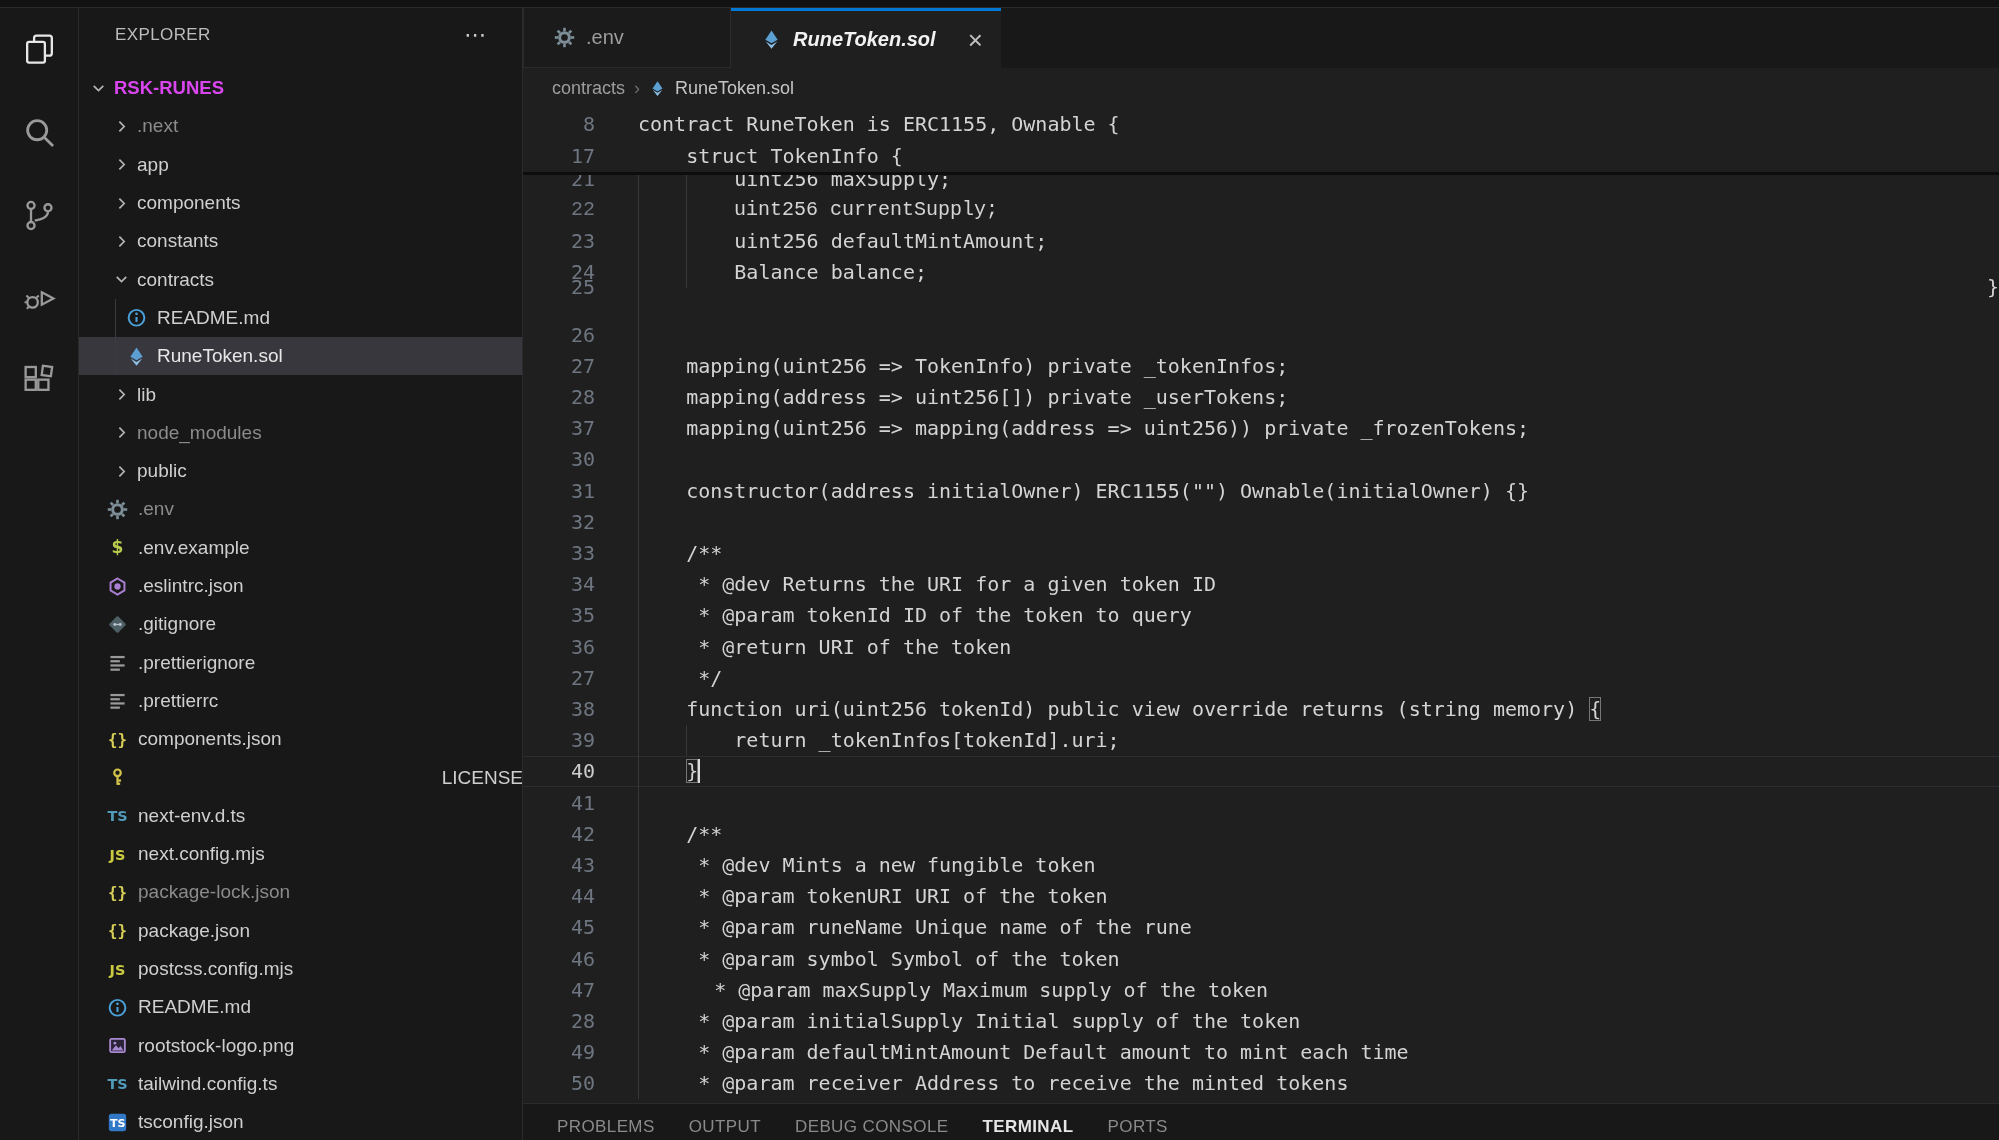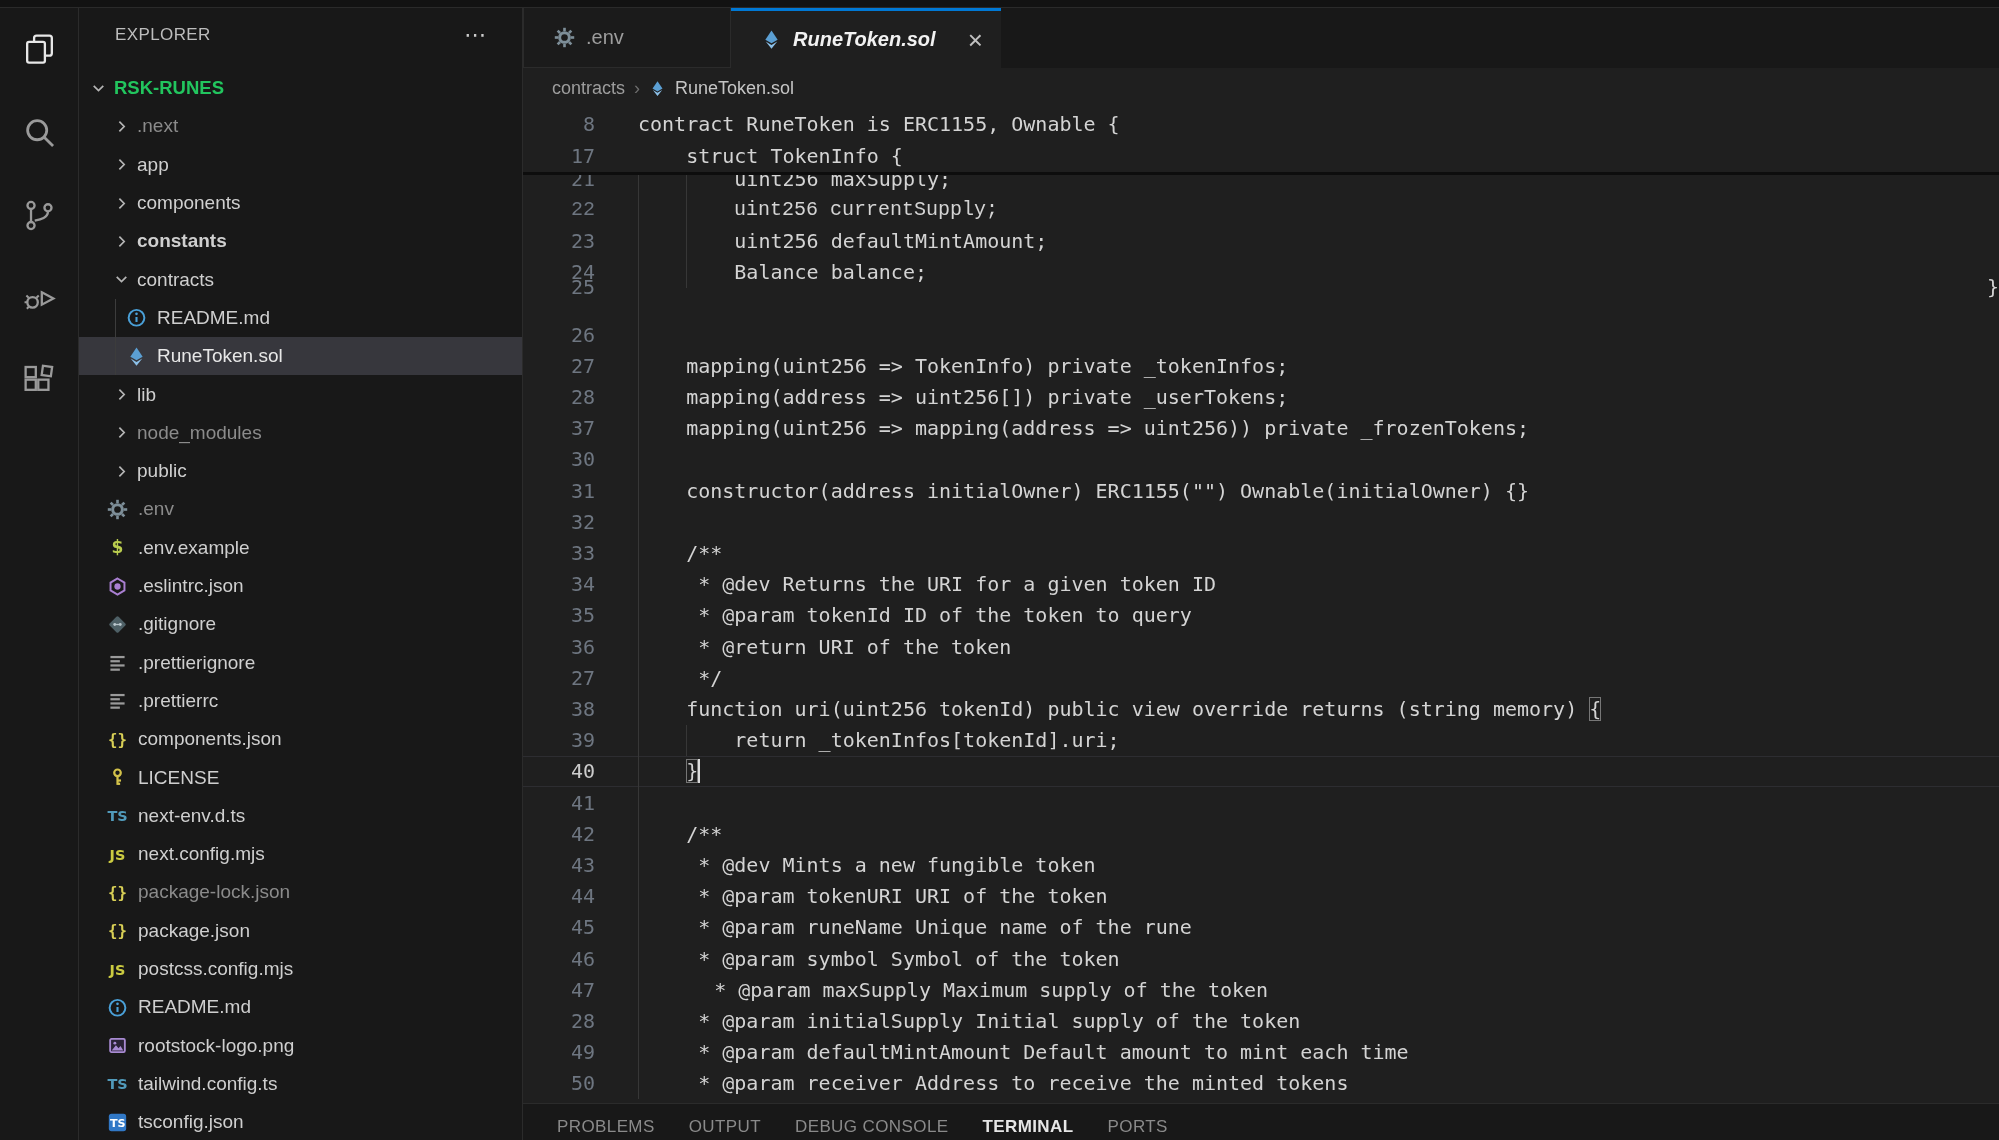--- a/index.html
+++ b/index.html
@@ -16,21 +16,21 @@
   .ab-item.inactive svg{stroke:#9a9a9a;}
   .ab-item.active svg{stroke:#e7e7e7;}
   
   #sidebar{left:79px;top:8px;width:444px;height:1132px;background:#181818;border-right:1px solid #2b2b2b;box-sizing:border-box;overflow:hidden;}
   #sidebar-header{position:absolute;left:0;top:0;width:100%;height:54px;display:flex;align-items:center;justify-content:space-between;padding:0 34px 0 36px;box-sizing:border-box;}
   #explorer-title{font-size:17px;color:#bdbdbd;letter-spacing:.4px;}
   #explorer-more{color:#cccccc;font-size:22px;line-height:10px;cursor:pointer;letter-spacing:2px;}
   .tree-row{position:absolute;left:0;width:444px;height:38.3px;display:flex;align-items:center;box-sizing:border-box;cursor:pointer;color:#cfcfcf;font-size:19px;white-space:nowrap;}
   .tree-row.selected{background:#37373d;color:#e7e7e7;}
   .tree-row.dim{color:#8b8b8b;}
-  .tree-row.root{font-weight:700;color:#22c55e;font-size:18.5px;}
+  .tree-row.root{font-weight:700;color:#d946ef;font-size:18.5px;}
   .chev{width:24px;height:24px;flex:0 0 24px;margin-right:4px;display:flex;align-items:center;justify-content:center;}
   .chev svg{width:17px;height:17px;stroke:#b5b5b5;}
   .ficon{width:21px;height:21px;flex:0 0 21px;margin-right:10px;display:flex;align-items:center;justify-content:center;}
   .ficon svg{width:21px;height:21px;}
   .tree-guide{position:absolute;width:1px;background:#3c3c3c;left:36px;}
   
   #editor-region{left:523px;top:8px;width:1476px;height:1132px;background:#1f1f1f;}
   #tabbar{left:0;top:0;width:1476px;height:60px;background:#181818;display:flex;}
   .tab{height:60px;display:flex;align-items:center;box-sizing:border-box;cursor:pointer;gap:11px;}
   .tab.inactive{width:208px;background:#1b1b1b;border:1px solid #2b2b2b;border-top:none;padding-left:30px;}
@@ -134,21 +134,21 @@
         <span>app</span>
       </div>
       <div class="tree-row folder" style="top: 175.9px; padding-left: 30px;">
         <span class="chev">
           <svg viewBox="0 0 16 16" fill="none">
             <path d="M6 3.5 L10.5 8 L6 12.5" stroke-width="1.6" stroke="inherit"></path>
           </svg>
         </span>
         <span>components</span>
       </div>
-      <div class="tree-row folder" style="top: 214.2px; padding-left: 30px; font-weight: bold;">
+      <div class="tree-row folder" style="top: 214.2px; padding-left: 30px;">
         <span class="chev">
           <svg viewBox="0 0 16 16" fill="none">
             <path d="M6 3.5 L10.5 8 L6 12.5" stroke-width="1.6" stroke="inherit"></path>
           </svg>
         </span>
         <span>constants</span>
       </div>
       <div class="tree-row folder" style="top: 252.5px; padding-left: 30px;">
         <span class="chev">
           <svg viewBox="0 0 16 16" fill="none">
@@ -267,21 +267,21 @@
         <span>.prettierrc</span>
       </div>
       <div class="tree-row file" style="top: 712.1px; padding-left: 28px;">
         <span class="ficon">
           <svg viewBox="0 0 16 16" fill="none">
             <text x="8" y="12" text-anchor="middle" font-size="12" font-weight="bold" fill="#d8cf56" font-family="DejaVu Sans Mono,monospace">{}</text>
           </svg>
         </span>
         <span>components.json</span>
       </div>
-      <div class="tree-row file" style="top: 750.4px; padding-left: 28px;">
+      <div class="tree-row file" style="top: 750.4px; padding-left: 28px; justify-content: space-between;">
         <span class="ficon">
           <svg viewBox="0 0 16 16" fill="none">
             <circle cx="8" cy="4.4" r="2.5" stroke="#d3c24a" stroke-width="1.7"></circle>
             <line x1="8" y1="6.9" x2="8" y2="13.6" stroke="#d3c24a" stroke-width="1.7"></line>
             <line x1="8" y1="10.3" x2="10.7" y2="10.3" stroke="#d3c24a" stroke-width="1.7"></line>
             <line x1="8" y1="12.8" x2="10" y2="12.8" stroke="#d3c24a" stroke-width="1.7"></line>
           </svg>
         </span>
         <span>LICENSE</span>
       </div>

